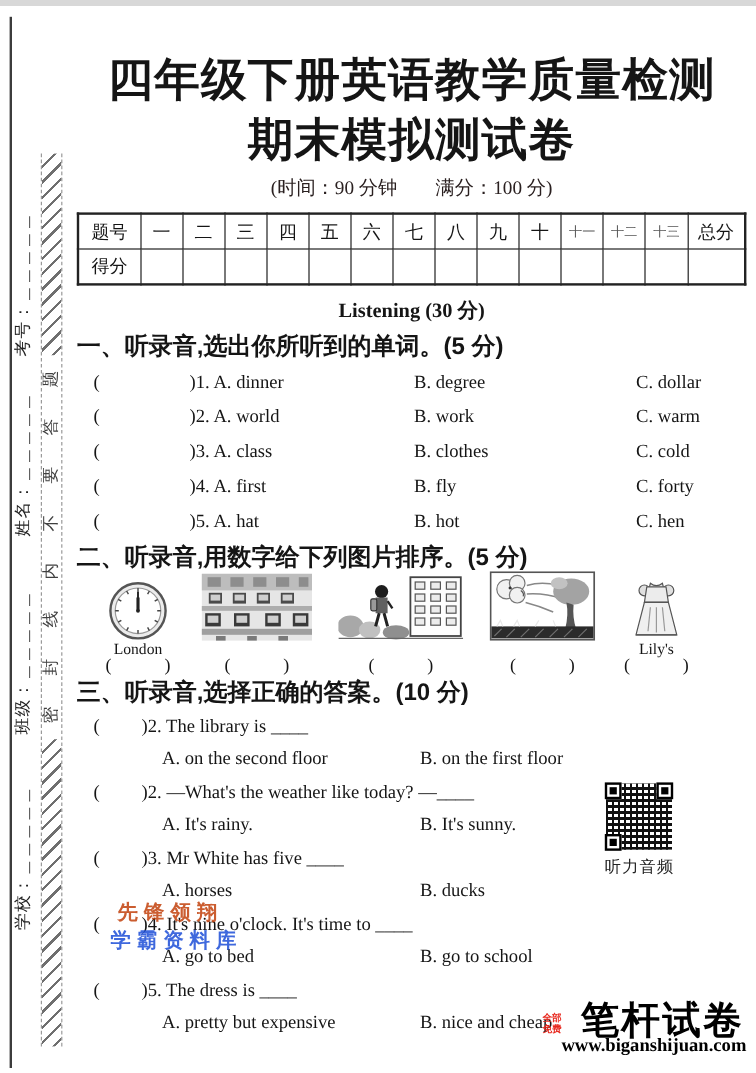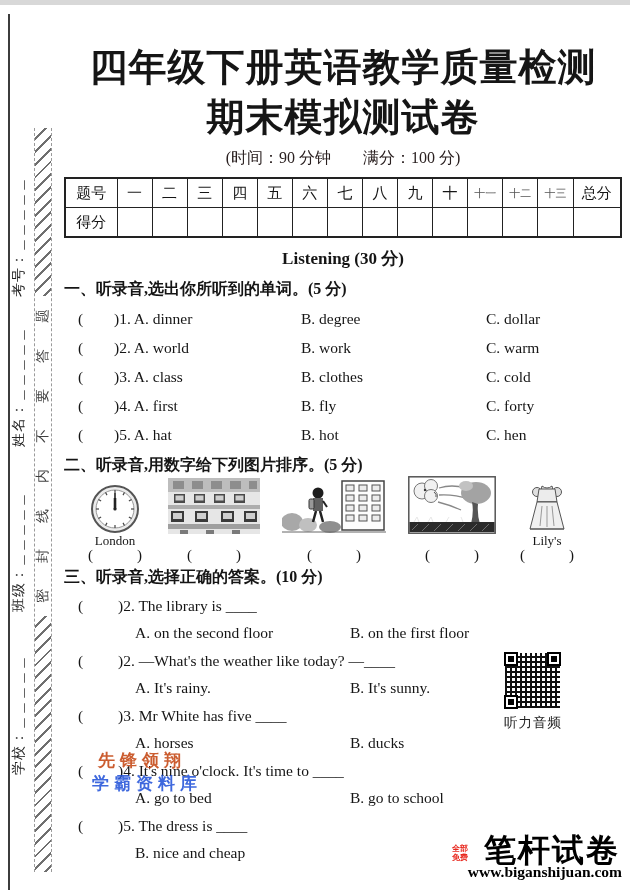--- a/index.html
+++ b/index.html
@@ -32,27 +32,27 @@
   .meta{margin-top:7px;text-align:center;font-size:16px;line-height:22px;color:#2a2020;}
 
   table.score{margin-top:8px;width:100%;border-collapse:collapse;table-layout:fixed;
       border:2px solid #222;}
   table.score td{border:1px solid #222;height:28px;text-align:center;
       font-family:"Liberation Sans",sans-serif;font-size:15px;padding:0;}
   table.score td.small{font-size:11px;color:#555;}
   table.score col.c-first{width:52px;} table.score col.c-last{width:48px;}
 
   .listening{margin-top:9px;text-align:center;font-weight:bold;font-size:17px;line-height:23px;}
-  .sec-head{font-family:Liberation Serif, serif;font-weight:bold;font-size:16px;
+  .sec-head{font-family:Liberation Sans, sans-serif;font-weight:bold;font-size:20px;
       line-height:24px;}
   .sec-head.h1{margin-top:7px;} .sec-head.h2{margin-top:7px;} .sec-head.h3{margin-top:3px;}
 
   .s1-row{display:flex;font-size:15.5px;line-height:22px;margin-top:7px;}
   .s1-paren{width:50px;padding-left:14px;box-sizing:border-box;}
-  .s1-a{width:187px;} .s1-b{width:185px;} .s1-c{flex:1;}
+  .s1-a{width:187px;margin-left:44px;} .s1-b{width:185px;} .s1-c{flex:1;}
 
   .figure-row{margin:1px 0 0 20px;width:492px;height:84px;display:flex;
       justify-content:space-between;align-items:flex-end;}
   .fig-cell{display:flex;flex-direction:column;align-items:center;}
   .fig-img{display:flex;align-items:flex-end;justify-content:center;height:56px;}
   .fig-caption{height:14px;line-height:14px;font-size:13px;}
   .fig-slot{height:14px;line-height:14px;margin-top:0;width:54px;display:flex;
       justify-content:space-between;font-size:15px;}
 
   .q{margin-top:6px;font-size:15.5px;}
@@ -425,20 +425,21 @@
       <span class="q-a">A. go to bed</span>
       <span class="q-b">B. go to school</span>
     </div>
   </div>
   <div class="q">
     <div class="q-stem">
       <span class="q-paren">(</span>
       <span class="q-text">)5. The dress is ____</span>
     </div>
     <div class="q-opts">
+      <span class="q-a">A. pretty but expensive</span>
       <span class="q-b">B. nice and cheap</span>
     </div>
   </div>
 </div>
 
 <div class="qr">
   <div class="finder f-tl"></div>
   <div class="finder f-tr"></div>
   <div class="finder f-bl"></div>
 </div>

